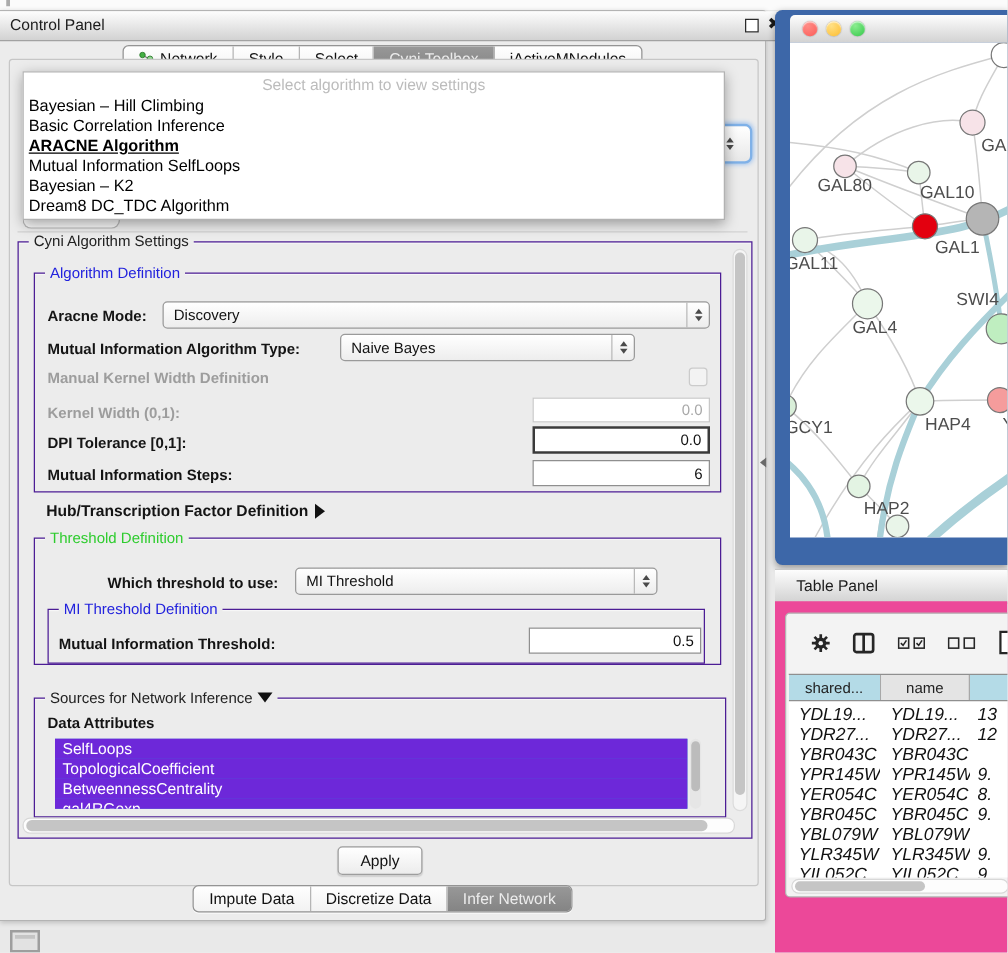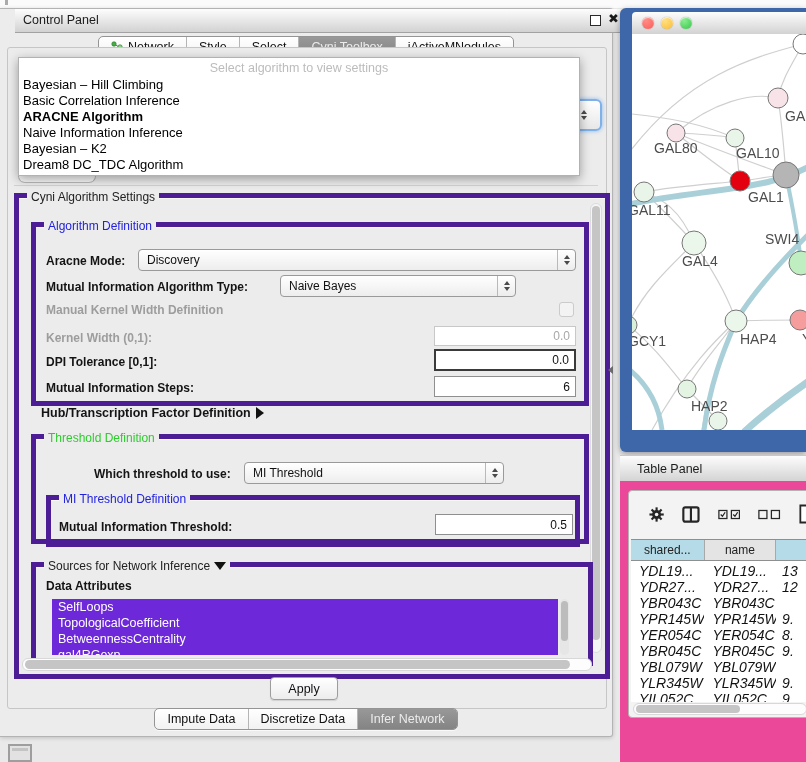--- a/index.html
+++ b/index.html
@@ -11,21 +11,21 @@
   .win-titlebar{background:linear-gradient(#fdfdfd,#d2d2d2);border-bottom:1px solid #a2a2a2;}
   .win-title{font-size:12.5px;color:#1c1c1c;}
   
   .seg{display:flex;border:1px solid #949494;border-radius:5px;overflow:hidden;height:20px;
        background:linear-gradient(#ffffff,#f2f2f2);box-shadow:0 1px 0 rgba(255,255,255,.7);}
   .seg .s{padding:0 12px;font-size:12.5px;color:#111;display:flex;align-items:center;gap:5px;
           border-left:1px solid #b5b5b5;white-space:nowrap;cursor:default;}
   .seg .s:first-child{border-left:none;}
   .seg .s.active{background:linear-gradient(#989898,#848484);color:#ececec;}
   
-  .gbox{position:absolute;border:5px solid #4c1d95;box-shadow:inset 0 1px 0 rgba(255,255,255,.6);}
+  .gbox{position:absolute;border:1px solid #4c1d95;box-shadow:inset 0 1px 0 rgba(255,255,255,.6);}
   .legend{position:absolute;top:-8px;left:8px;background:#ececec;padding:0 4px;font-size:12px;
           color:#222;white-space:nowrap;display:flex;align-items:center;gap:4px;}
   .legend.blue{color:#2222dd;}
   .legend.green{color:#2ecc2e;}
   .flabel{position:absolute;font-size:12px;font-weight:bold;color:#141414;white-space:nowrap;}
   .flabel.dis{color:#9d9d9d;}
   
   .combo{position:absolute;display:flex;align-items:center;height:22px;border:1px solid #9a9a9a;
          border-radius:4px;background:linear-gradient(#ffffff,#ededed);font-size:12px;color:#111;
          box-sizing:border-box;}
@@ -45,38 +45,38 @@
   .listsel{background:#6d28d9;color:#fff;font-size:12.5px;line-height:16px;padding-left:6px;
            white-space:nowrap;overflow:hidden;}
   .btn{position:absolute;border:1px solid #9d9d9d;border-radius:4px;background:linear-gradient(#ffffff,#ececec);
        font-size:12.5px;color:#111;display:flex;align-items:center;justify-content:center;
        box-shadow:0 1px 1px rgba(0,0,0,.12);}
   
   .popup{position:absolute;background:#fff;border:1px solid #b2b2b2;
          box-shadow:0 3px 10px rgba(0,0,0,.35);z-index:20;}
   .popup .ph{color:#bcbcbc;font-size:12.5px;text-align:center;padding:3px 0 2px 0;}
   .popup .it{font-size:13px;color:#000;line-height:16px;padding-left:4px;white-space:nowrap;}
-  .popup .it.sel{font-weight:bold;}
+  .popup .it.sel{font-weight:bold;text-decoration:underline;}
   
   .tp-cell{white-space:nowrap;overflow:hidden;font-size:14px;color:#111;font-style:italic;}
   .hdr{display:flex;align-items:center;justify-content:center;font-size:12px;color:#222;
        border-right:1px solid #a8a8a8;box-sizing:border-box;height:20px;}
   
   .light{position:absolute;width:12px;height:12px;border-radius:50%;top:5px;
          box-shadow:inset 0 1px 1px rgba(255,255,255,.7),0 0 1px rgba(0,0,0,.5);}
 </style>
 </head>
 <body>
 
 <div class="abs" style="left:0;top:0;width:806px;height:8px;background:#fbfbfb;"></div>
 <div class="abs" style="left:5px;top:0;width:3px;height:5px;background:#ababab;"></div>
 
 <div class="abs" style="left:0;top:8px;width:613px;height:729px;background:#ececec;border:1px solid #b3b3b3;border-left:none;border-radius:0 3px 3px 0;box-shadow:0 1px 4px rgba(0,0,0,.18);box-sizing:border-box;">
 
-  <div class="abs win-titlebar" style="left:15px;top:0;width:100%;height:23px;">
+  <div class="abs win-titlebar" style="left:0;top:0;width:100%;height:23px;padding-left:21px;">
     <span class="abs win-title" style="left:8px;top:4px;">Control Panel</span>
     <span class="abs" style="right:26px;top:6px;width:9px;height:9px;border:1.5px solid #2a2a2a;background:#fff;"></span>
     <span class="abs" style="right:8px;top:2px;font-size:13px;font-weight:bold;color:#1a1a1a;">✖</span>
   </div>
 
   <div class="abs" style="left:0;top:27px;width:100%;display:flex;justify-content:center;">
     <div class="seg">
       <div class="s">
         <svg width="12" height="12" viewBox="0 0 12 12">
           <line x1="3" y1="3" x2="8" y2="6" stroke="#777" stroke-width="1"></line>
@@ -112,21 +112,21 @@
   </div>
 
   <div class="abs" style="left:18px;top:155px;width:76px;height:18px;border:1px solid #b9b9b9;border-top:none;border-radius:0 0 7px 7px;background:#fafafa;z-index:4;"></div>
   <div class="abs" style="left:14px;top:176px;width:584px;height:1px;background:#d2d2d2;z-index:4;"></div>
 
   <div class="popup" style="left:18px;top:48px;width:560px;height:117px;">
     <div class="ph">Select algorithm to view settings</div>
     <div class="it">Bayesian – Hill Climbing</div>
     <div class="it">Basic Correlation Inference</div>
     <div class="it sel">ARACNE Algorithm</div>
-    <div class="it">Naive Information Inference</div>
+    <div class="it">Mutual Information SelfLoops</div>
     <div class="it">Bayesian – K2</div>
     <div class="it">Dream8 DC_TDC Algorithm</div>
   </div>
 
   <div class="gbox" style="left:14px;top:184px;width:586px;height:476px;background:#ececec;">
     <span class="legend">Cyni Algorithm Settings</span>
 
     <div class="scroll-v" style="right:3px;top:5px;width:10px;height:448px;">
       <div class="thumb" style="top:2px;height:434px;"></div>
     </div>
@@ -173,21 +173,21 @@
 
     <div class="abs" style="left:22px;top:208px;display:flex;align-items:center;gap:5px;">
       <span class="flabel" style="position:static;font-size:12.5px;">Hub/Transcription Factor Definition</span>
       <span style="width:0;height:0;border-top:6px solid transparent;border-bottom:6px solid transparent;border-left:8px solid #111;display:inline-block;"></span>
     </div>
 
     <div class="gbox" style="left:12px;top:236px;width:548px;height:100px;">
       <span class="legend green">Threshold Definition</span>
 
       <span class="flabel" style="left:58px;top:28px;">Which threshold to use:</span>
-      <div class="combo" style="left:208px;top:23px;width:260px;">
+      <div class="combo" style="left:208px;top:23px;width:290px;">
         <span class="cv">MI Threshold</span>
         <span class="stp">
             <span class="tri-up"></span>
             <span class="tri-dn"></span>
           </span>
       </div>
 
       <div class="gbox" style="left:10px;top:56px;width:524px;height:42px;">
         <span class="legend blue">MI Threshold Definition</span>
         <span class="flabel" style="left:8px;top:20px;">Mutual Information Threshold:</span>

